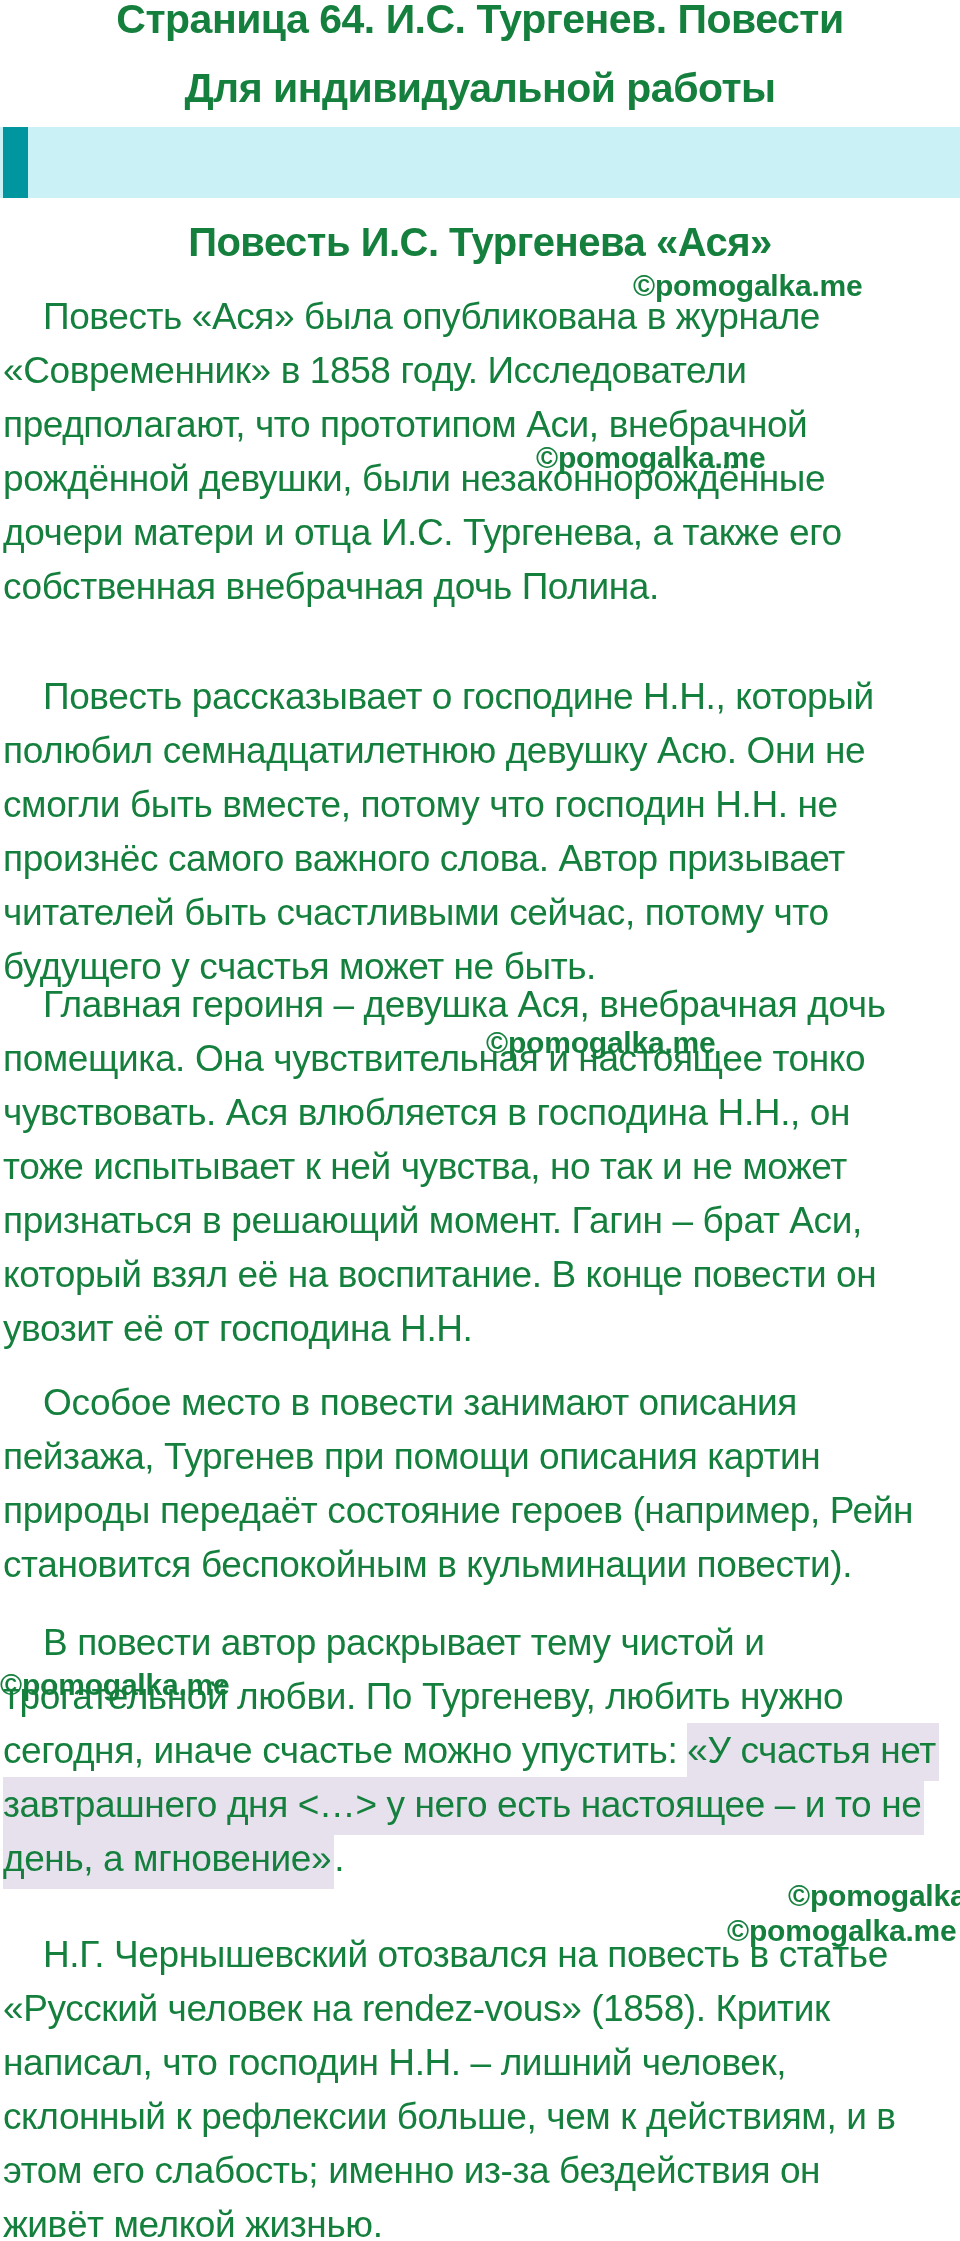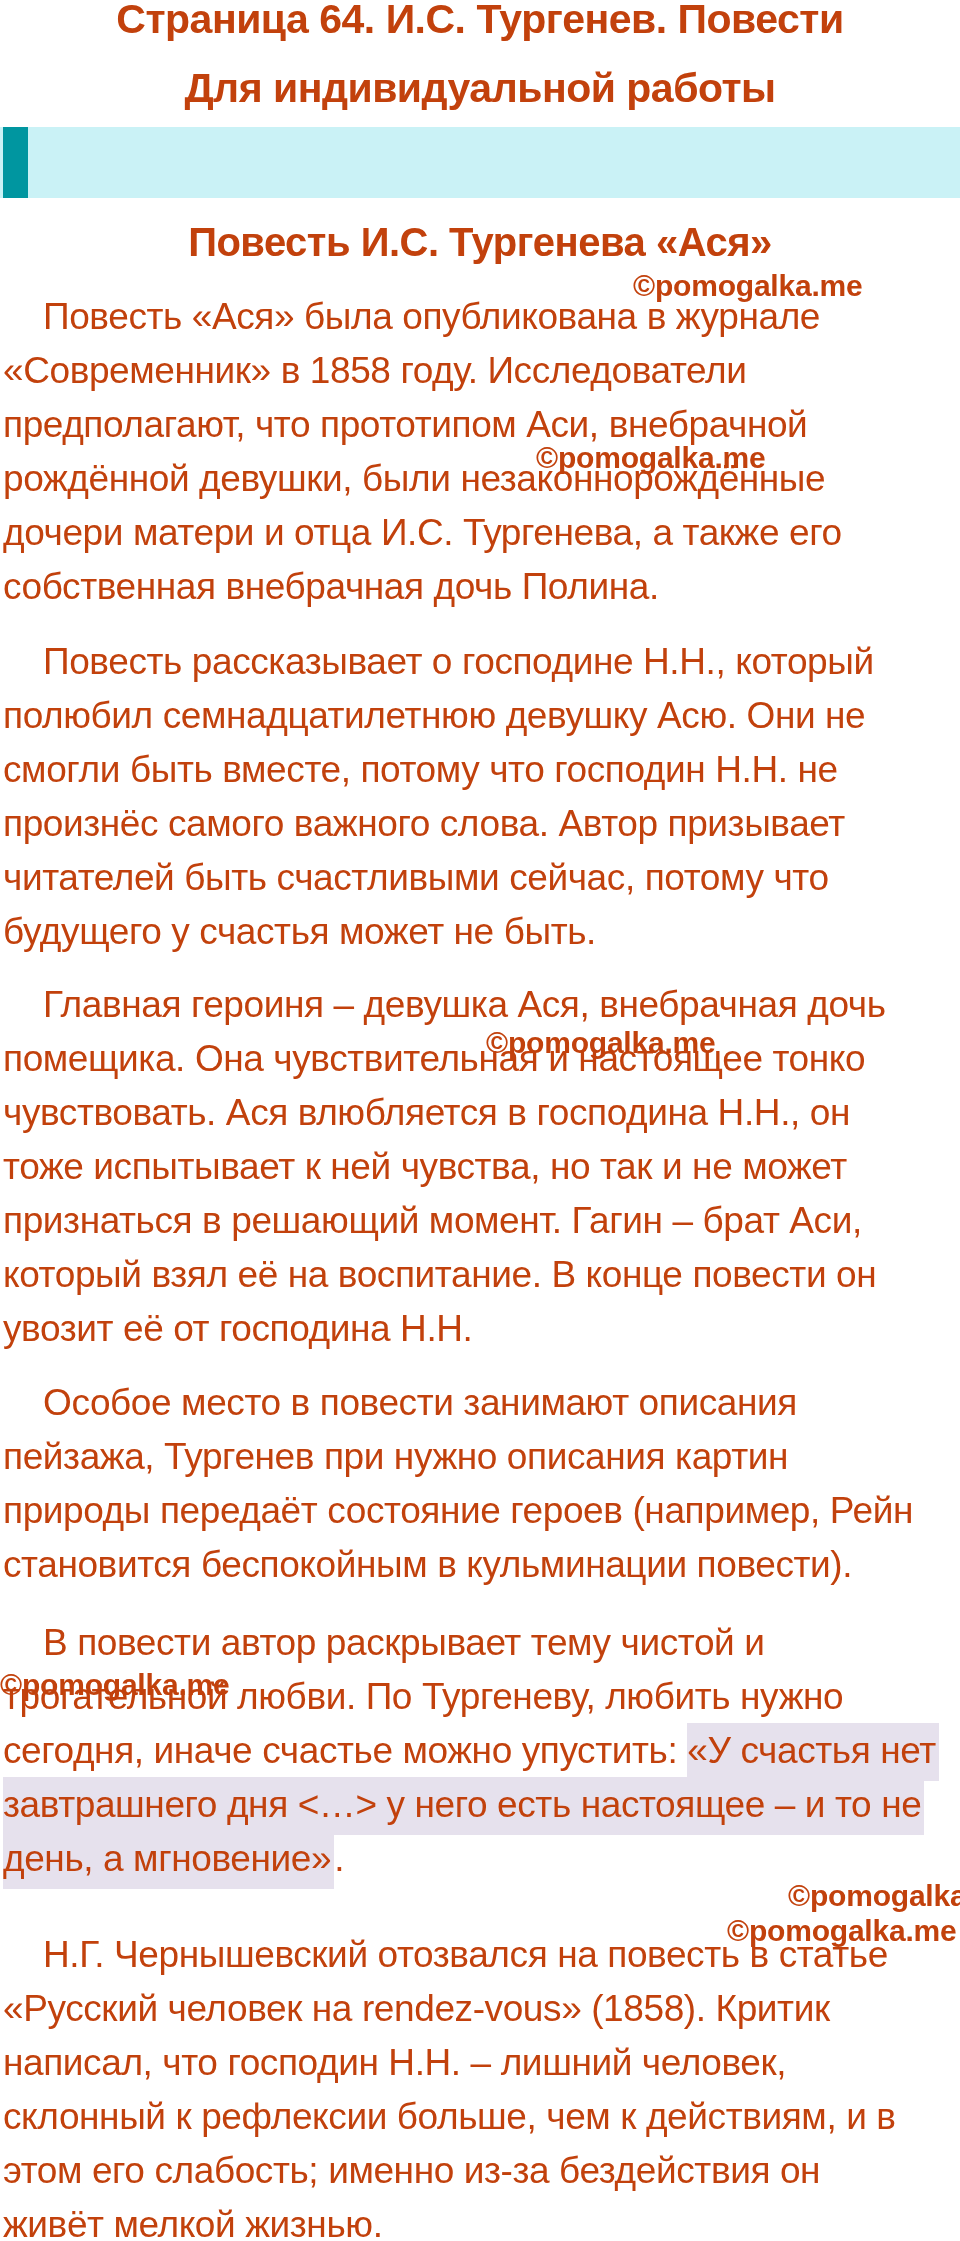--- a/index.html
+++ b/index.html
@@ -3,21 +3,21 @@
 <meta charset="utf-8">
 <style>
   html,body{margin:0;padding:0;background:#fff;}
   .page{
     position:relative;
     width:960px;
     height:2241px;
     overflow:hidden;
     background:#ffffff;
     font-family:"Liberation Sans", sans-serif;
-    color:#c2410c;
+    color:#15803d;
   }
   .title{
     position:absolute; top:-7px; left:0; right:0;
     margin:0; text-align:center;
     font-size:41px; line-height:52px; font-weight:700;
     letter-spacing:-0.5px;
   }
   .subtitle{
     position:absolute; top:62px; left:0; right:0;
     margin:0; text-align:center;
@@ -54,21 +54,21 @@
   .wm5{left:788px; top:1883px;}
   .wm6{left:727px; top:1918px;}
   .para{
     position:absolute; left:3px; right:2px;
     font-size:37px; line-height:54px;
     letter-spacing:-0.4px;
   }
   .para .line{white-space:pre; height:54px;}
   .para .line:first-child{padding-left:40px;}
   .p1{top:290px;}
-  .p2{top:635px;}
+  .p2{top:670px;}
   .p3{top:978px;}
   .p4{top:1376px;}
   .p5{top:1616px;}
   .p6{top:1928px;}
   .hl{
     background:var(--hl,#e6e1ed);
     padding:7px 3px 10px 0;
   }
 </style>
 </head>
@@ -112,21 +112,21 @@
         <div class="line"><span>Главная героиня – девушка Ася, внебрачная дочь</span></div>
         <div class="line"><span>помещика. Она чувствительная и настоящее тонко</span></div>
         <div class="line"><span>чувствовать. Ася влюбляется в господина Н.Н., он</span></div>
         <div class="line"><span>тоже испытывает к ней чувства, но так и не может</span></div>
         <div class="line"><span>признаться в решающий момент. Гагин – брат Аси,</span></div>
         <div class="line"><span>который взял её на воспитание. В конце повести он</span></div>
         <div class="line"><span>увозит её от господина Н.Н.</span></div>
       </div>
       <div class="para p4">
         <div class="line"><span>Особое место в повести занимают описания</span></div>
-        <div class="line"><span>пейзажа, Тургенев при нужно описания картин</span></div>
+        <div class="line"><span>пейзажа, Тургенев при помощи описания картин</span></div>
         <div class="line"><span>природы передаёт состояние героев (например, Рейн</span></div>
         <div class="line"><span>становится беспокойным в кульминации повести).</span></div>
       </div>
       <div class="para p5">
         <div class="line"><span>В повести автор раскрывает тему чистой и</span></div>
         <div class="line"><span>трогательной любви. По Тургеневу, любить нужно</span></div>
         <div class="line"><span>сегодня, иначе счастье можно упустить: </span><span class="hl">«У счастья нет</span></div>
         <div class="line"><span class="hl">завтрашнего дня &lt;…&gt; у него есть настоящее – и то не</span></div>
         <div class="line"><span class="hl">день, а мгновение»</span><span>.</span></div>
       </div>

